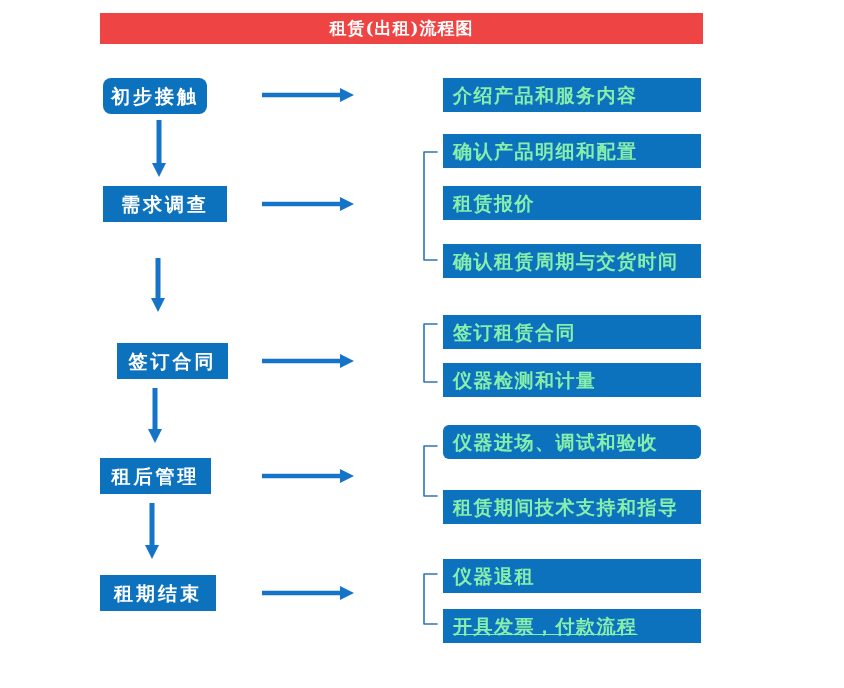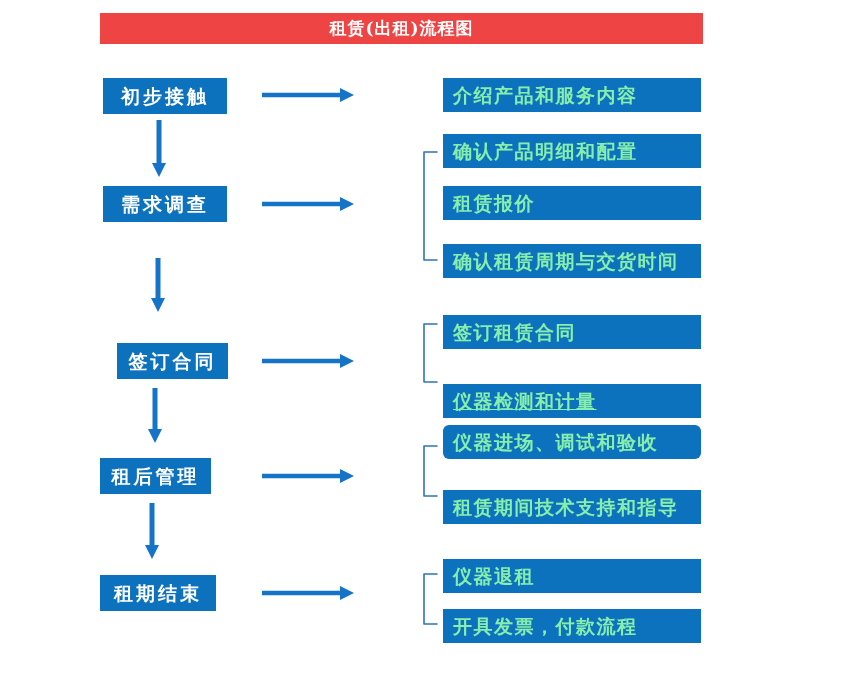--- a/index.html
+++ b/index.html
@@ -34,21 +34,21 @@
     height: 36px;
     line-height: 36px;
     background: #0c72be;
     color: #ffffff;
     font-size: 19px;
     font-weight: bold;
     text-align: center;
     letter-spacing: 3px;
     white-space: nowrap;
   }
-  .s1 { left: 103px; top: 78px;  width: 124px; }
+  .s1 { left: 103px; top: 78px;  width: 104px; border-radius: 8px; }
   .s2 { left: 103px; top: 186px; width: 124px; }
   .s3 { left: 117px; top: 343px; width: 111px; }
   .s4 { left: 100px; top: 458px; width: 111px; }
   .s5 { left: 100px; top: 575px; width: 116px; }
   .detail {
     position: absolute;
     left: 443px;
     width: 248px;
     height: 34px;
     line-height: 34px;
@@ -59,25 +59,25 @@
     text-align: left;
     padding-left: 10px;
     letter-spacing: 1.5px;
     white-space: nowrap;
   }
   .d1  { top: 78px;  }
   .d2  { top: 134px; }
   .d3  { top: 186px; }
   .d4  { top: 244px; }
   .d5  { top: 315px; }
-  .d6  { top: 384px; text-decoration: underline; }
+  .d6  { top: 363px; }
   .d7  { top: 425px; border-radius: 6px; }
   .d8  { top: 490px; }
   .d9  { top: 559px; }
-  .d10 { top: 609px; }
+  .d10 { top: 609px; text-decoration: underline; }
   svg.connectors {
     position: absolute;
     left: 0;
     top: 0;
     pointer-events: none;
   }
   .arrow {
     stroke: #1573c8;
     fill: none;
   }

